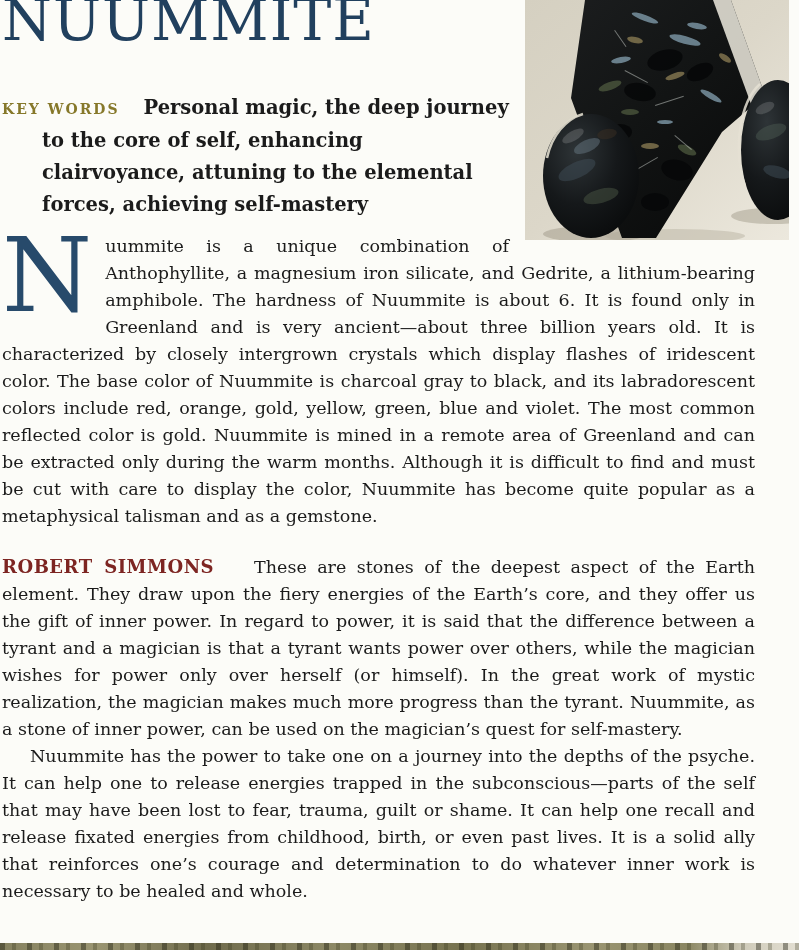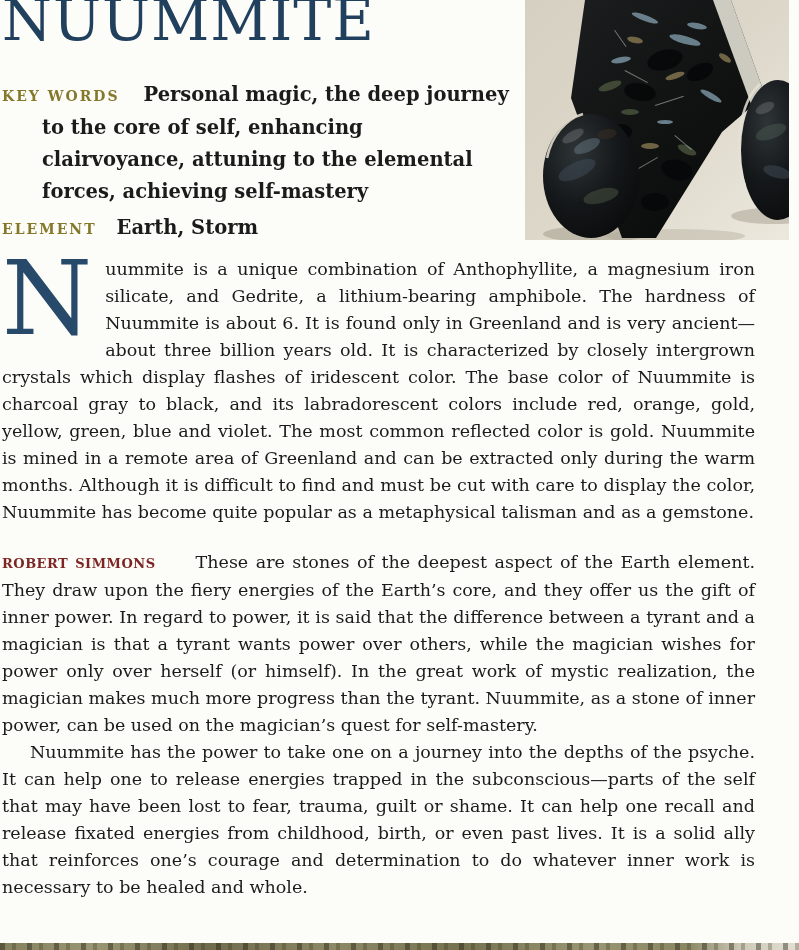--- a/index.html
+++ b/index.html
@@ -20,21 +20,21 @@
   }
   .title{
     font-family:"DejaVu Serif", serif;
     font-weight:400;
     color:#21405e;
     font-size:57px;
     line-height:52px;
     letter-spacing:1px;
     margin:-6px 0 0 0;
   }
-  .attrs{margin-top:33px;}
+  .attrs{margin-top:46px;}
   .attr{
     font-weight:bold;
     font-size:19.5px;
     line-height:32px;
   }
   .attr-label{
     font-size:14px;
     font-weight:bold;
     letter-spacing:2px;
     color:#86782a;
@@ -62,21 +62,21 @@
     margin-top:23px;
     text-align:justify;
     font-size:17.5px;
     line-height:27px;
   }
   .author p{margin:0;}
   .author p.cont{text-indent:28px;}
   .author-label{
     color:#7d2522;
     font-weight:bold;
-    font-size:13px;
+    font-size:18px;
     letter-spacing:0.5px;
     margin-right:40px;
   }
   .bottom-strip{
     position:absolute;
     left:0;bottom:0;
     width:799px;height:7px;
     background-image:
       repeating-linear-gradient(90deg,
         rgba(25,25,12,0.40) 0 5px, rgba(0,0,0,0) 5px 12px,
@@ -172,23 +172,20 @@
       <ellipse cx="240" cy="108" rx="10" ry="5" fill="#ffffff" opacity="0.15" transform="rotate(-25 240 108)"></ellipse>
     </svg>
   </div>
 
   <h1 class="title">NUUMMITE</h1>
 
   <div class="attrs">
     <div class="attr kw">
       <span class="attr-label">KEY WORDS</span><span class="attr-value">Personal magic, the deep journey to the core of self, enhancing clairvoyance, attuning to the elemental forces, achieving self-mastery</span>
     </div>
-    <div class="attr row first">
-      <span class="attr-label">ELEMENT</span><span class="attr-value">Earth, Storm</span>
-    </div>
   </div>
 
   <div class="intro">
     <span class="dropcap">N</span><span>uummite is a unique combination of Anthophyllite, a magnesium iron silicate, and Gedrite, a lithium-bearing amphibole. The hardness of Nuummite is about 6. It is found only in Greenland and is very ancient—about three billion years old. It is characterized by closely intergrown crystals which display flashes of iridescent color. The base color of Nuummite is charcoal gray to black, and its labradorescent colors include red, orange, gold, yellow, green, blue and violet. The most common reflected color is gold. Nuummite is mined in a remote area of Greenland and can be extracted only during the warm months. Although it is difficult to find and must be cut with care to display the color, Nuummite has become quite popular as a metaphysical talisman and as a gemstone.</span>
   </div>
 
   <div class="author">
     <p>
       <span class="author-label">ROBERT SIMMONS</span><span>These are stones of the deepest aspect of the Earth element. They draw upon the fiery energies of the Earth’s core, and they offer us the gift of inner power. In regard to power, it is said that the difference between a tyrant and a magician is that a tyrant wants power over others, while the magician wishes for power only over herself (or himself). In the great work of mystic realization, the magician makes much more progress than the tyrant. Nuummite, as a stone of inner power, can be used on the magician’s quest for self-mastery.</span>
     </p>

